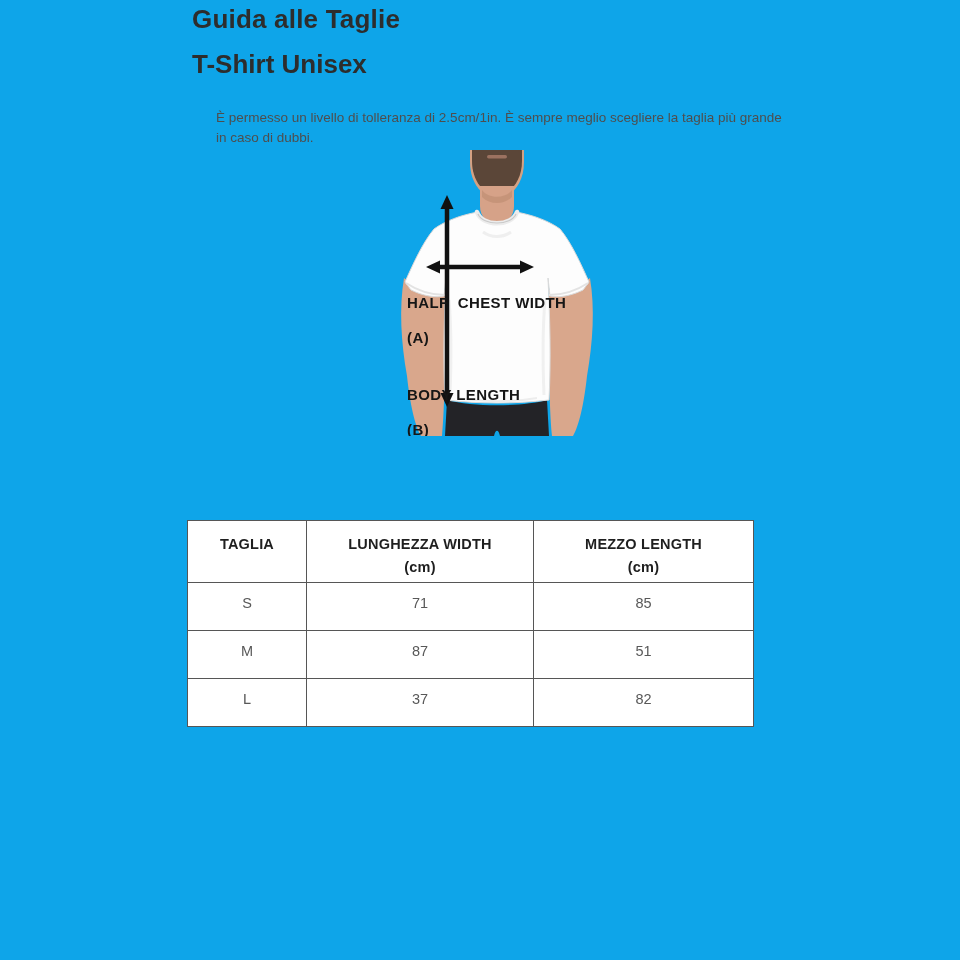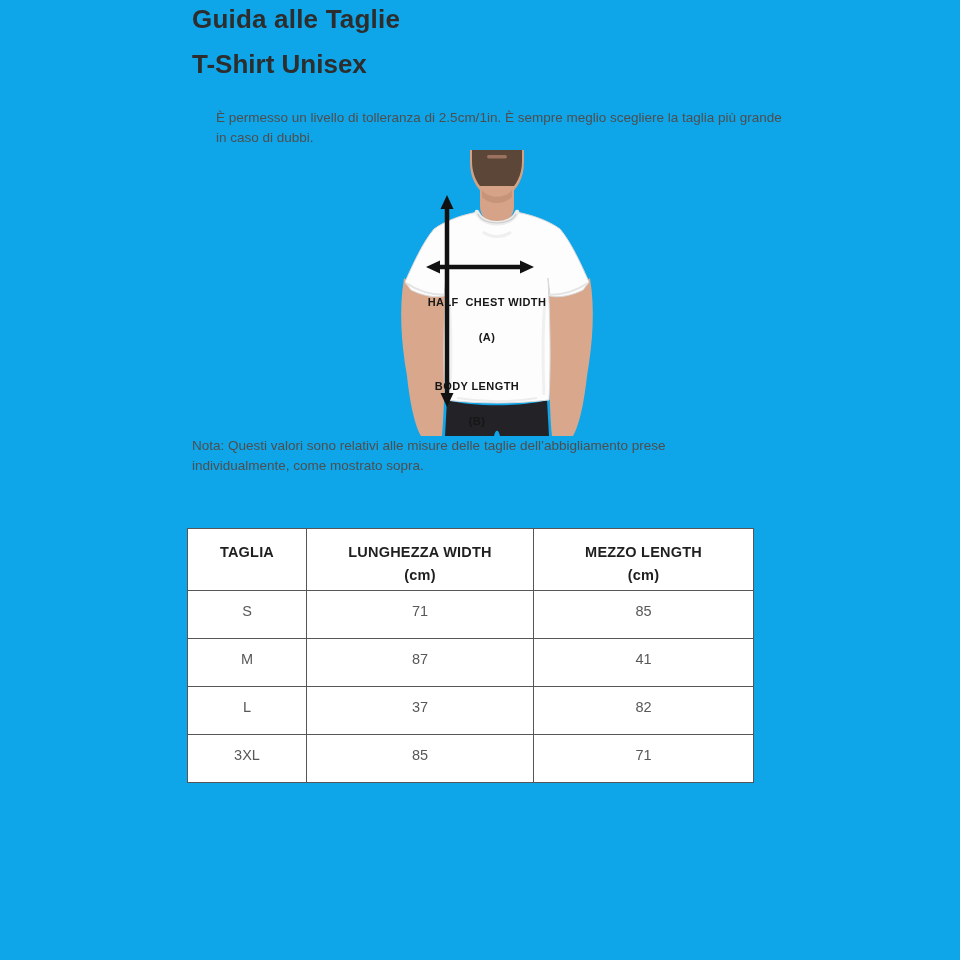--- a/index.html
+++ b/index.html
@@ -38,31 +38,31 @@
     font-size: 13.5px; color: var(--body-text); line-height: 20px;
   }
 
   
   .figure {
     left: 387px; top: 150px; width: 220px; height: 286px;
     overflow: hidden;
   }
   .figure svg { position: absolute; left: 0; top: 0; }
   .fig-label {
-    position: absolute; text-align: center;
-    font-size: 11px; font-weight: 700; color: #161616;
+    position: absolute; 
+    font-size: 15px; font-weight: 700; color: #161616;
     letter-spacing: 0.4px; line-height: 11.5px; white-space: pre;
   }
   .fig-label-half { left: 20px; top: 124px; width: 160px; }
-  .fig-label-body { left: 20px; top: 208px; width: 140px; }
+  .fig-label-body { left: 20px; top: 216px; width: 140px; }
 
   
   .size-table-wrap { left: 187px; top: 520px; width: 566px; }
   table.size-table {
-    border-collapse: collapse; table-layout: fixed; width: 566px; margin-top: 8px;
+    border-collapse: collapse; table-layout: fixed; width: 566px;
   }
   table.size-table th, table.size-table td {
     border: 1.5px solid var(--table-border);
     text-align: center; vertical-align: top;
     background: #fff;
   }
   table.size-table th {
     height: 62px; padding-top: 12px;
     font-size: 14.5px; font-weight: 700; color: #1f1f1f;
     line-height: 23px; letter-spacing: 0.2px;
@@ -145,21 +145,20 @@
     <div class="fig-label fig-label-half">
       <div>HALF  CHEST WIDTH</div>
       <div>(A)</div>
     </div>
     <div class="fig-label fig-label-body">
       <div>BODY LENGTH</div>
       <div>(B)</div>
     </div>
   </div>
 
-  <p class="abs note-text">Nota: Questi valori sono relativi alle misure delle taglie dell’abbigliamento prese individualmente, come mostrato sopra.</p>
 
   <div class="abs size-table-wrap">
     <table class="size-table">
       <colgroup>
         <col style="width:119px">
         <col style="width:227px">
         <col style="width:220px">
       </colgroup>
       <thead>
         <tr>
@@ -179,29 +178,24 @@
       </thead>
       <tbody>
         <tr>
           <td>S</td>
           <td>71</td>
           <td>85</td>
         </tr>
         <tr>
           <td>M</td>
           <td>87</td>
-          <td>41</td>
+          <td>51</td>
         </tr>
         <tr>
           <td>L</td>
           <td>37</td>
           <td>82</td>
         </tr>
-        <tr>
-          <td>3XL</td>
-          <td>85</td>
-          <td>71</td>
-        </tr>
       </tbody>
     </table>
   </div>
 
 </div>
 
 </body></html>

